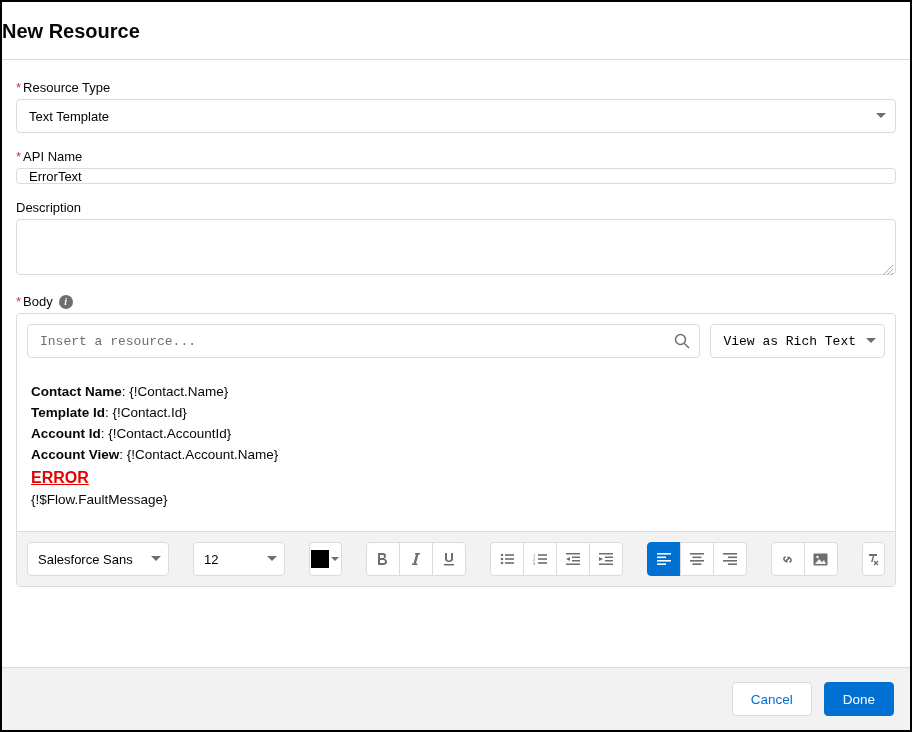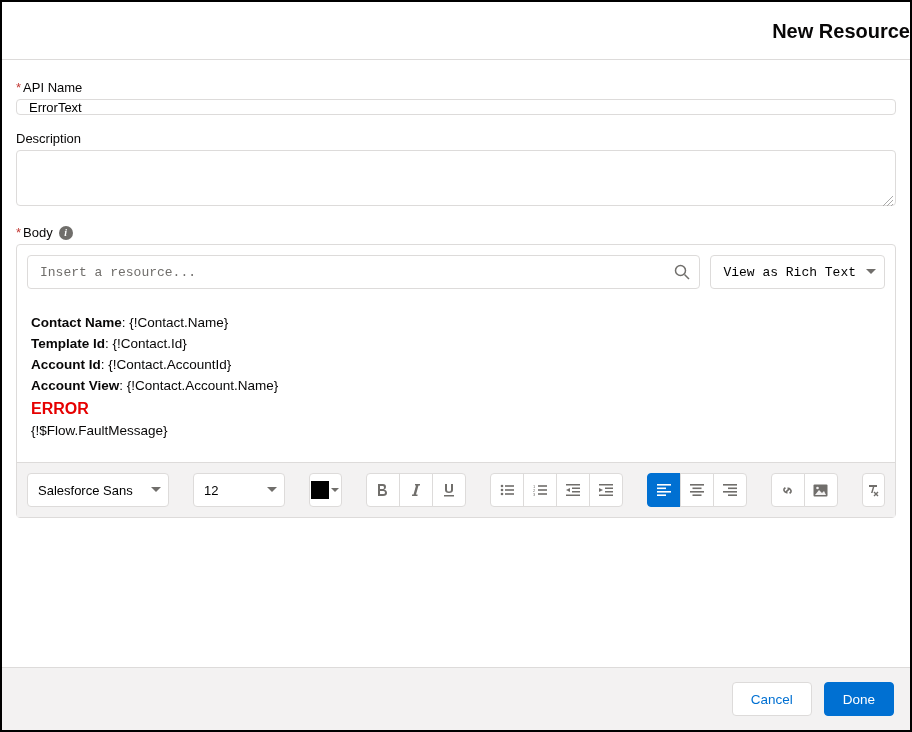--- a/index.html
+++ b/index.html
@@ -1,18 +1,18 @@
 <!DOCTYPE html>
 <html><head>
 <meta charset="utf-8">
 <style>
 * { box-sizing: border-box; margin: 0; padding: 0; }
 body { font-family: -apple-system, BlinkMacSystemFont, "Segoe UI", Arial, sans-serif; font-size: 13px; color: #080707; }
 .window { width: 912px; height: 732px; border: 2px solid #000; background: #fff; position: relative; display: flex; flex-direction: column; }
-.header { text-align: right; padding: 18px 0 16px; }
+.header { text-align: left; padding: 18px 0 16px; }
 .header h1 { font-size: 20px; font-weight: 700; }
 .divider { border: none; border-top: 1px solid #dddbda; }
 .content { padding: 20px 14px 0; flex: 1; overflow: hidden; }
 .field { margin-bottom: 16px; }
 .field-label { font-size: 13px; margin-bottom: 4px; display: flex; align-items: center; gap: 6px; }
 .req { color: #c23934; margin-right: 2px; }
 .select-wrap { position: relative; }
 .select, .text-input, .textarea { width: 100%; border: 1px solid #dddbda; border-radius: 4px; background: #fff; font-size: 13px; font-family: inherit; }
 .select { height: 34px; padding: 0 32px 0 12px; appearance: none; -webkit-appearance: none; -moz-appearance: none; }
 .select-caret { position: absolute; right: 10px; top: 50%; transform: translateY(-50%); pointer-events: none; color: #706e6b; }
@@ -25,21 +25,21 @@
 .body-top { display: flex; gap: 10px; padding: 10px; font-family: Liberation Mono, monospace; }
 .search-wrap { flex: 1; position: relative; }
 .search-input { width: 100%; height: 34px; border: 1px solid #dddbda; border-radius: 4px; padding: 0 36px 0 12px; font-size: 13px; font-family: inherit; }
 .search-input::placeholder { color: #706e6b; }
 .search-icon { position: absolute; right: 10px; top: 50%; transform: translateY(-50%); color: #706e6b; }
 .view-btn { height: 34px; border: 1px solid #dddbda; border-radius: 4px; background: #fff; padding: 0 28px 0 12px; font-size: 13px; font-family: inherit; cursor: pointer; position: relative; white-space: nowrap; }
 .view-caret { position: absolute; right: 8px; top: 50%; transform: translateY(-50%); color: #706e6b; }
 .editor-content { padding: 14px 14px 20px; line-height: 1.55; font-size: 13.5px; }
 .editor-content p { margin: 0; }
 .editor-content .bold { font-weight: 700; }
-.error-label { color: #e60000; font-weight: 800; font-size: 16px; margin-top: 20px; }
+.error-label { color: #e60000; font-weight: 800; font-size: 16px; margin-top: 20px; text-decoration: underline; }
 .toolbar { border-top: 1px solid #dddbda; background: #f3f2f2; padding: 10px; display: flex; gap: 24px; align-items: center; }
 .tb-select { height: 34px; border: 1px solid #dddbda; border-radius: 4px; background: #fff; padding: 0 30px 0 10px; font-size: 13px; font-family: inherit; appearance: none; -webkit-appearance: none; position: relative; cursor: pointer; }
 .tb-select-wrap { position: relative; }
 .tb-caret { position: absolute; right: 8px; top: 50%; transform: translateY(-50%); color: #706e6b; pointer-events: none; }
 .font-sel { width: 142px; }
 .size-sel { width: 92px; }
 .color-btn { height: 34px; width: 48px; border: 1px solid #dddbda; border-radius: 4px; background: #fff; display: flex; align-items: center; justify-content: center; gap: 2px; cursor: pointer; }
 .color-swatch { width: 18px; height: 18px; background: #000; }
 .btn-group { display: flex; }
 .tb-btn { height: 34px; width: 34px; border: 1px solid #dddbda; background: #fff; display: flex; align-items: center; justify-content: center; cursor: pointer; color: #706e6b; }
@@ -58,20 +58,35 @@
 <body>
 
 <div class="window">
   <div class="header">
     <h1>New Resource</h1>
   </div>
   <hr class="divider">
 
   <div class="content">
 
+    <div class="field">
+      <div class="field-label">
+        <span><span class="req">*</span><span>Resource Type</span></span>
+      </div>
+      <div class="select-wrap">
+        <select class="select">
+          <option>Text Template</option>
+        </select>
+        <span class="select-caret">
+          <svg width="10" height="6" viewBox="0 0 10 6">
+              <path d="M0 0 L5 5 L10 0 Z" fill="currentColor"></path>
+            </svg>
+        </span>
+      </div>
+    </div>
 
     <div class="field">
       <div class="field-label">
         <span><span class="req">*</span><span>API Name</span></span>
       </div>
       <input type="text" class="text-input" value="ErrorText" style="">
     </div>
 
     <div class="field">
       <div class="field-label">

